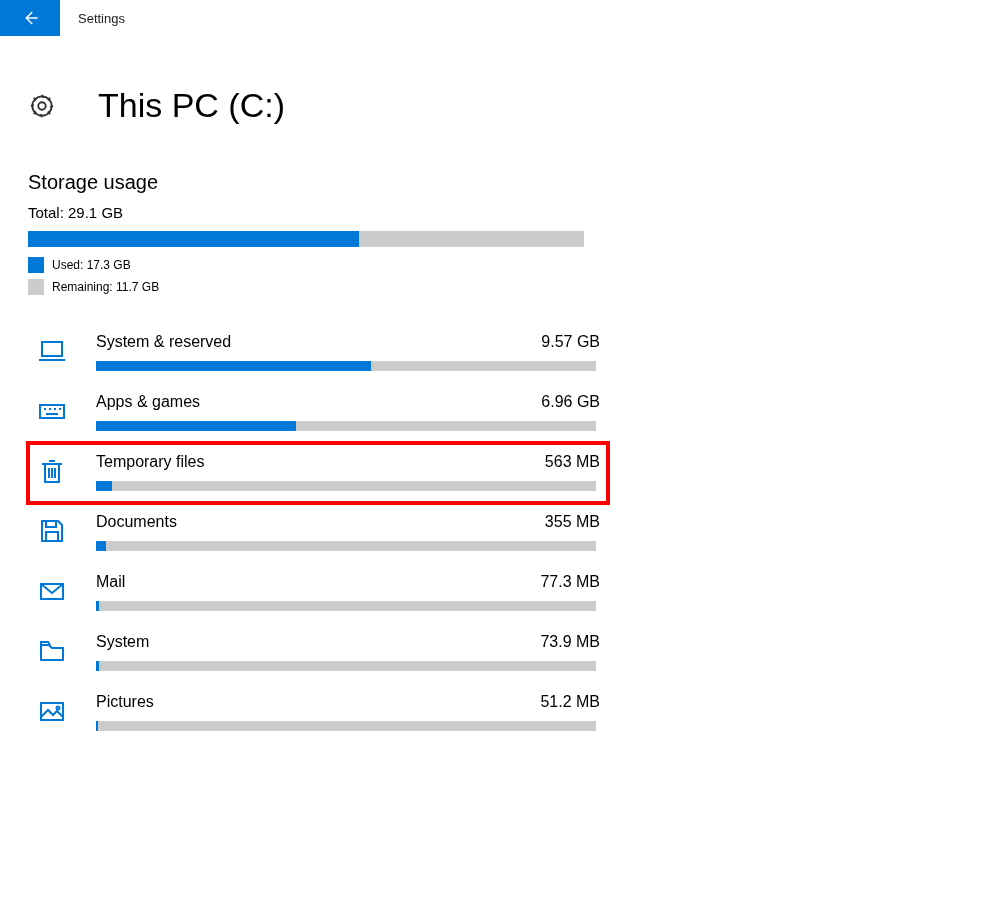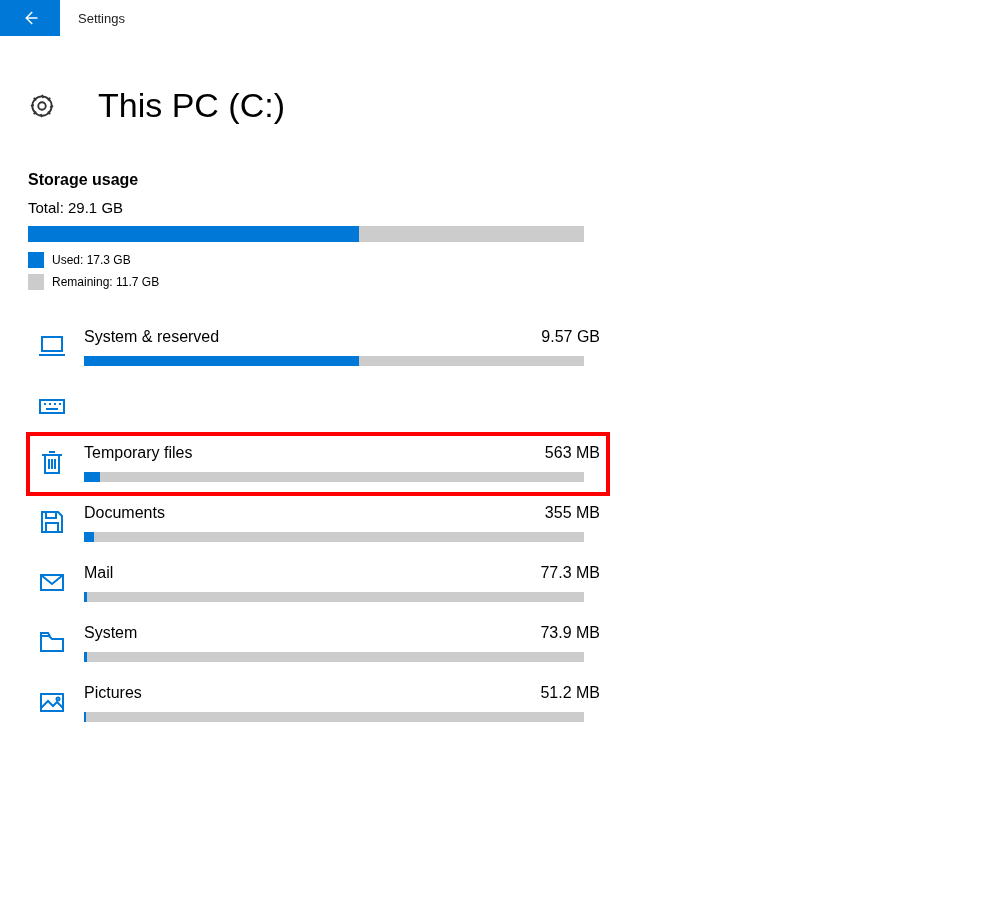--- a/index.html
+++ b/index.html
@@ -45,22 +45,22 @@
     height: 28px;
     color: #222;
     flex: 0 0 28px;
   }
   .page-title {
     font-size: 34px;
     font-weight: 400;
     margin-left: 22px;
   }
   .section-title {
-    font-size: 16px;
-    font-weight: 700;
+    font-size: 20px;
+    font-weight: 400;
     margin-top: 46px;
   }
   .refresh-row {
     margin-top: 22px;
     color: #0067c0;
     font-size: 15px;
     display: flex;
     align-items: center;
     cursor: pointer;
   }
@@ -118,21 +118,21 @@
     outline-offset: -2px;
   }
   .cat-icon {
     width: 32px;
     height: 32px;
     flex: 0 0 32px;
     margin-top: 2px;
     color: #0078d7;
   }
   .cat-body {
-    margin-left: 16px;
+    margin-left: 28px;
     flex: 1;
   }
   .cat-top {
     display: flex;
     justify-content: space-between;
     font-size: 16px;
   }
   .cat-name {}
   .cat-size { text-align: right; min-width: 90px; }
   .cat-bar {
@@ -213,20 +213,29 @@
 
     <div class="cat">
       <svg class="cat-icon" viewBox="0 0 32 32" fill="none" stroke="#0078d7" stroke-width="2">
         <rect x="4" y="10" width="24" height="13"></rect>
         <line x1="8" y1="14" x2="10" y2="14"></line>
           <line x1="13" y1="14" x2="15" y2="14"></line>
           <line x1="18" y1="14" x2="20" y2="14"></line>
           <line x1="23" y1="14" x2="25" y2="14"></line>
         <line x1="10" y1="19" x2="22" y2="19"></line>
       </svg>
+      <div class="cat-body">
+        <div class="cat-top">
+          <span class="cat-name">Apps &amp; games</span>
+          <span class="cat-size">6.96 GB</span>
+        </div>
+        <div class="cat-bar">
+          <div class="fill" style="width: 40%;"></div>
+        </div>
+      </div>
     </div>
 
     <div class="cat highlight">
       <svg class="cat-icon" viewBox="0 0 32 32" fill="none" stroke="#0078d7" stroke-width="2">
         <rect x="9" y="9" width="14" height="18"></rect>
         <line x1="6" y1="9" x2="26" y2="9"></line>
         <line x1="13" y1="6" x2="19" y2="6"></line>
         <line x1="13" y1="13" x2="13" y2="23"></line>
         <line x1="16" y1="13" x2="16" y2="23"></line>
         <line x1="19" y1="13" x2="19" y2="23"></line>

